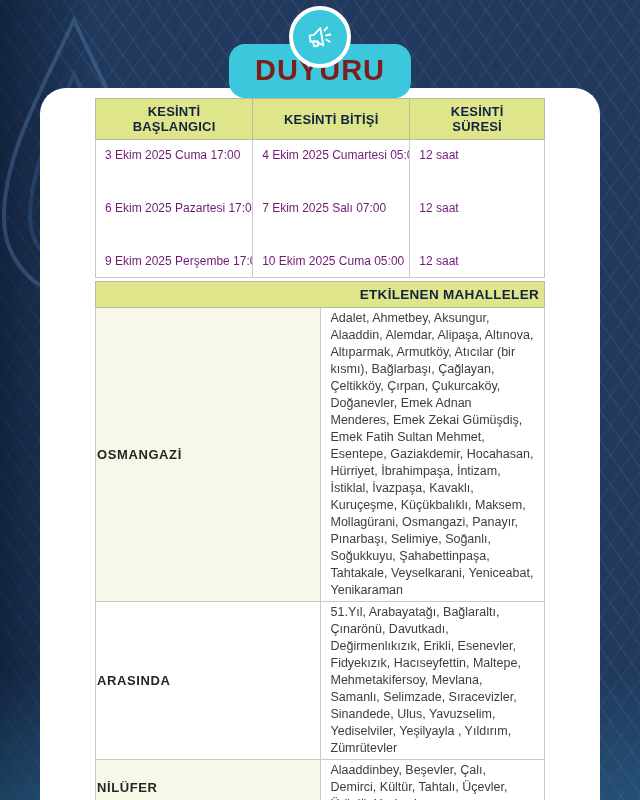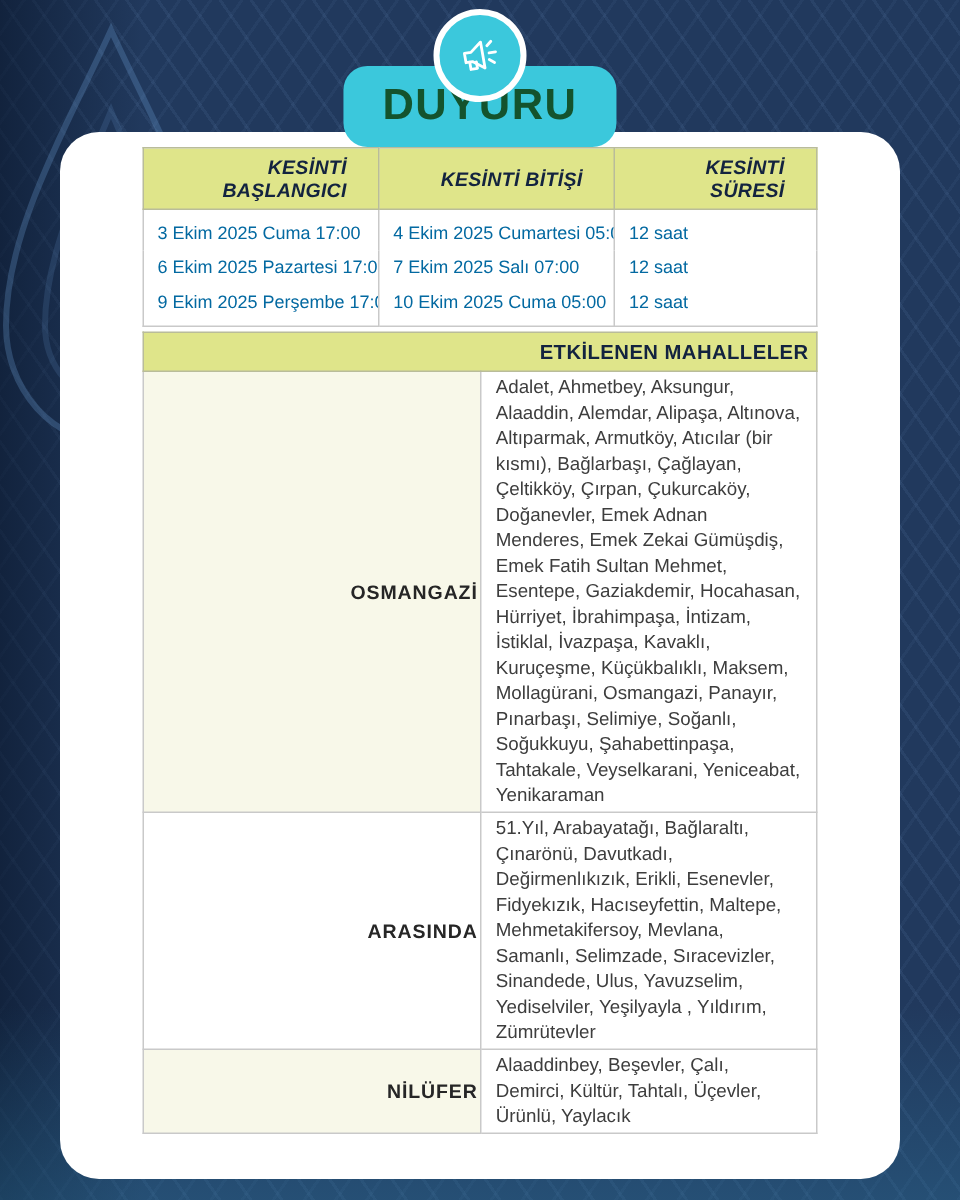--- a/index.html
+++ b/index.html
@@ -33,54 +33,54 @@
   }
   .icon-circle{
     position:absolute;top:6px;left:50%;transform:translateX(-50%);
     width:54px;height:54px;border-radius:50%;
     background:#3bc8dc;border:4px solid #ffffff;
     display:flex;align-items:center;justify-content:center;
     z-index:4;box-sizing:content-box;
   }
   .badge{
     position:absolute;top:44px;left:50%;transform:translateX(-50%);
-    background:#3bc8dc;color:#14532d;
+    background:#3bc8dc;color:#7f1d1d;
     font-weight:bold;font-size:29px;letter-spacing:1px;
     padding:10px 26px 11px;border-radius:16px;z-index:3;
     white-space:nowrap;
   }
   .title{
     text-align:center;color:#1e3a66;font-weight:bold;
     font-size:17px;line-height:1.38;margin:10px 0 13px;
     letter-spacing:.2px;
   }
   table{width:450px;border-collapse:collapse;table-layout:fixed;}
   .schedule-table{margin:0 auto;}
   .schedule-table th{
     background:#dfe58a;color:#13233f;
-    font-size:13px;text-align:right;padding:5px 21px;
-    border:1px solid #b9bc9a;letter-spacing:.2px;font-style:italic;
+    font-size:13px;text-align:center;padding:5px 21px;
+    border:1px solid #b9bc9a;letter-spacing:.2px;
   }
   .schedule-table td{
-    font-size:12px;color:#0369a1;padding:1px 9px;
+    font-size:12px;color:#701a75;padding:16px 9px;
     border-left:1px solid #c9c9c9;border-right:1px solid #c9c9c9;
     line-height:1.75;white-space:nowrap;overflow:hidden;
   }
   .schedule-table tbody tr:first-child td{padding-top:5px;}
   .schedule-table tbody tr:last-child td{padding-bottom:5px;border-bottom:1px solid #c9c9c9;}
   .col-start{width:35%;} .col-end{width:35%;} .col-dur{width:30%;}
 
   .affected-table{margin:3px auto 0;}
   .affected-header{
     background:#dfe58a;color:#13233f;text-align:right;
     font-weight:bold;font-size:13.5px;padding:5px;
     border:1px solid #b9bc9a;letter-spacing:.3px;
   }
   .district-cell{
-    width:155px;text-align:right;vertical-align:middle;
+    width:155px;text-align:left;vertical-align:middle;
     font-weight:bold;font-size:13px;color:#262626;
     letter-spacing:.6px;border:1px solid #c9c9c9;background:#ffffff;
   }
   .affected-row.alt .district-cell{background:#f8f8e9;}
   .hood-cell{
     font-size:12.5px;color:#3d3d3d;line-height:1.36;
     padding:2px 10px;border:1px solid #c9c9c9;background:#ffffff;
     vertical-align:top;
   }
 </style>

